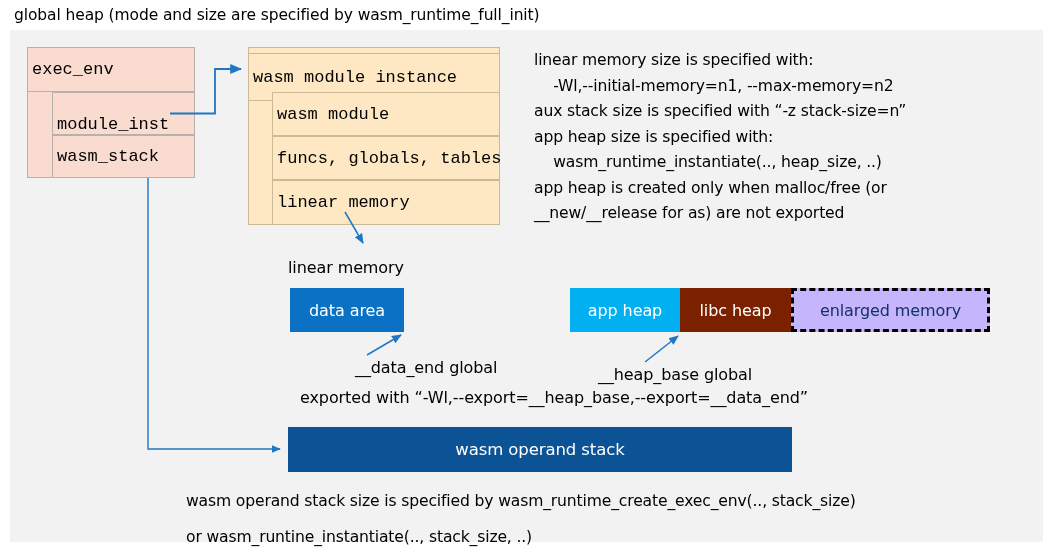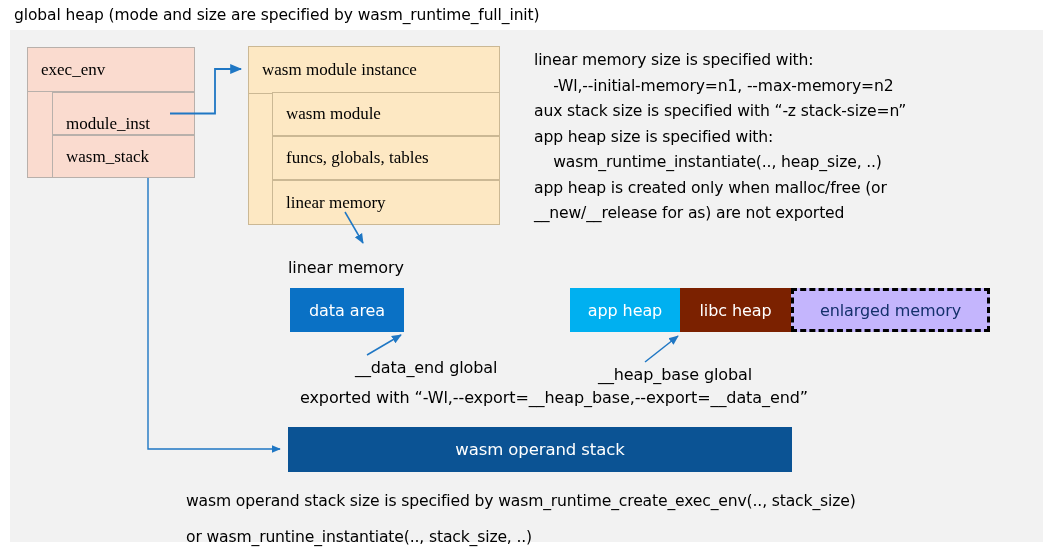--- a/index.html
+++ b/index.html
@@ -32,24 +32,24 @@
   .row span{display:block;}
 
   
   .pink{background:#fadbcf;border:1px solid #b8b0ab;}
   .pinkrow{background:#fadbcf;border:1px solid #b8b0ab;}
   
   .peach{background:#fde8c3;border:1px solid #cbb894;}
   .peachrow{background:#fde8c3;border:1px solid #cbb894;}
 
   .celltext{
-    font-family:Liberation Serif, serif;
+    font-family:Liberation Mono, monospace;
     font-size:17px;
     color:#000;
-    padding-left:13px;
+    padding-left:4px;
     white-space:nowrap;
   }
 
   
   #info-text{
     left:534px;top:48px;width:500px;
     font-size:15.6px;line-height:25.5px;
     white-space:pre;
     letter-spacing:-0.15px;
   }
@@ -125,21 +125,21 @@
 <div class="row pinkrow abs" id="execenv-row-0" style="left:52px;top:92px;width:143px;height:43px;align-items:flex-end;">
   <span class="celltext">module_inst</span>
 </div>
 
 <div class="row pinkrow abs" id="execenv-row-1" style="left:52px;top:135px;width:143px;height:43px;">
   <span class="celltext">wasm_stack</span>
 </div>
 
 <div class="struct peach abs" id="modinst-box" style="left:248px;top:47px;width:252px;height:178px;"></div>
 
-<div class="row peachrow abs" id="modinst-header" style="left:248px;top:46px;width:252px;height:48px;">
+<div class="row peachrow abs" id="modinst-header" style="left:248px;top:53px;width:252px;height:48px;">
   <span class="celltext">wasm module instance</span>
 </div>
 
 <div class="row peachrow abs" id="modinst-row-0" style="left:272px;top:92px;width:228px;height:44px;">
   <span class="celltext">wasm module</span>
 </div>
 
 <div class="row peachrow abs" id="modinst-row-1" style="left:272px;top:136px;width:228px;height:44px;">
   <span class="celltext">funcs, globals, tables</span>
 </div>

